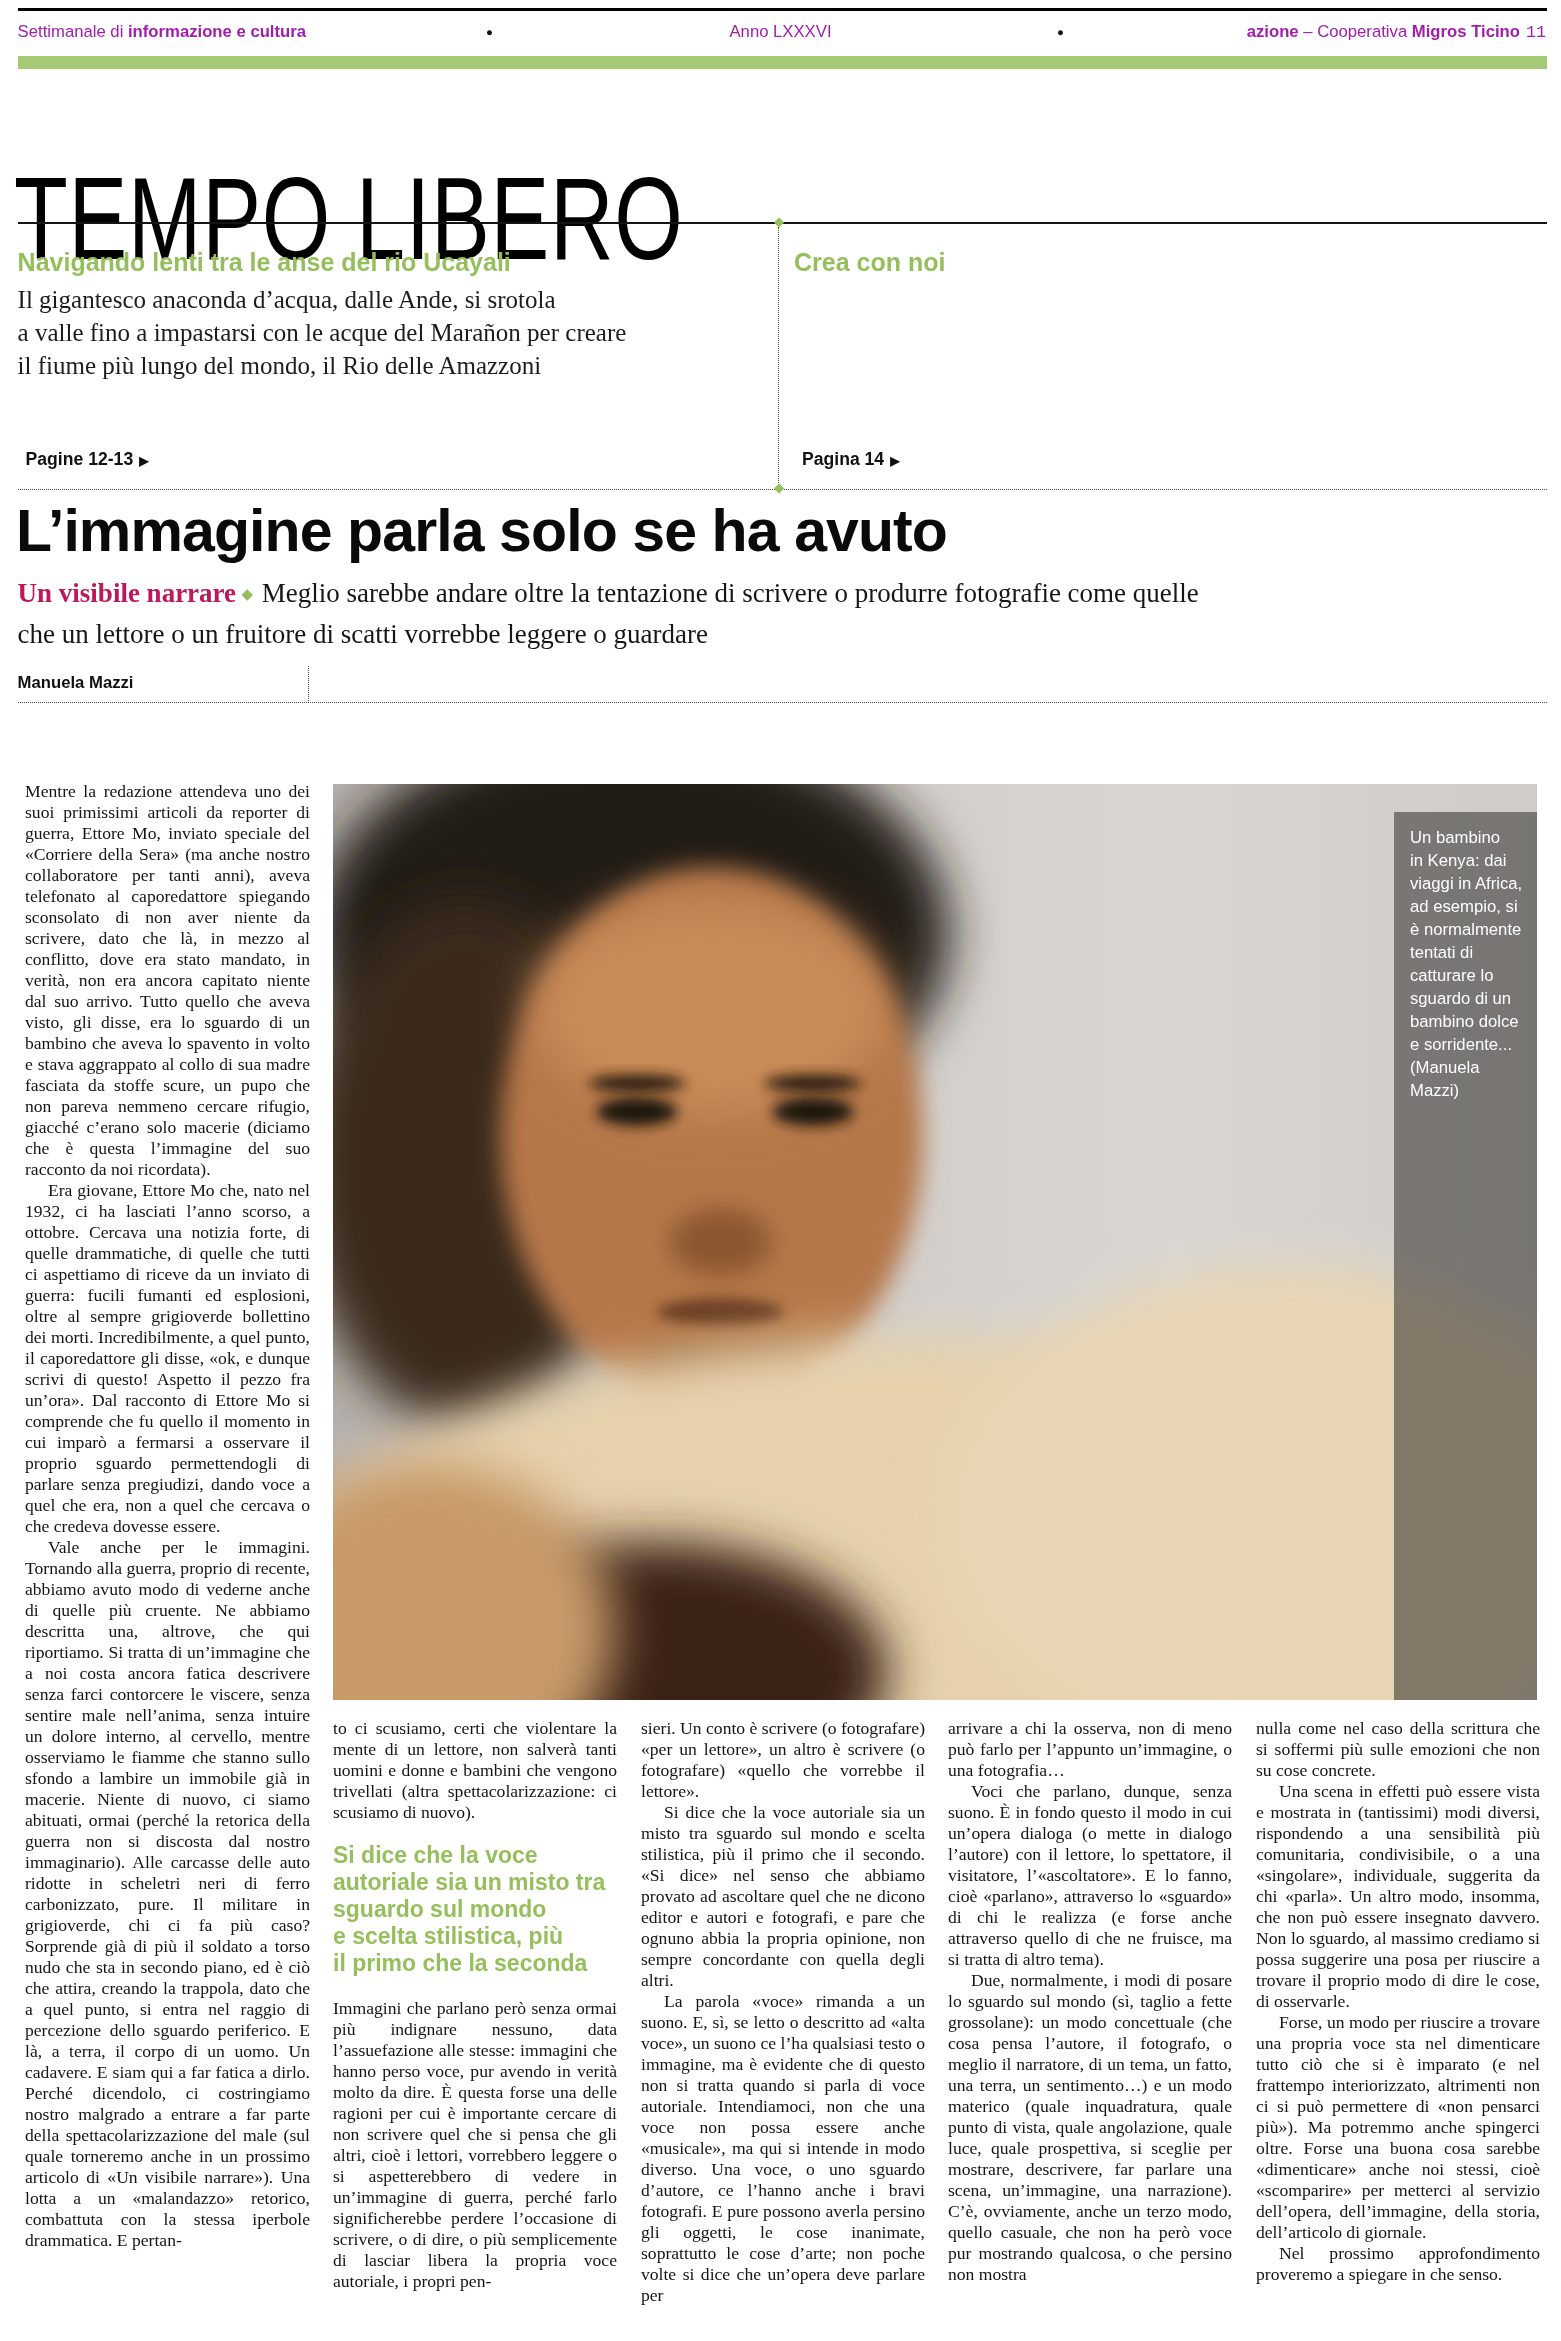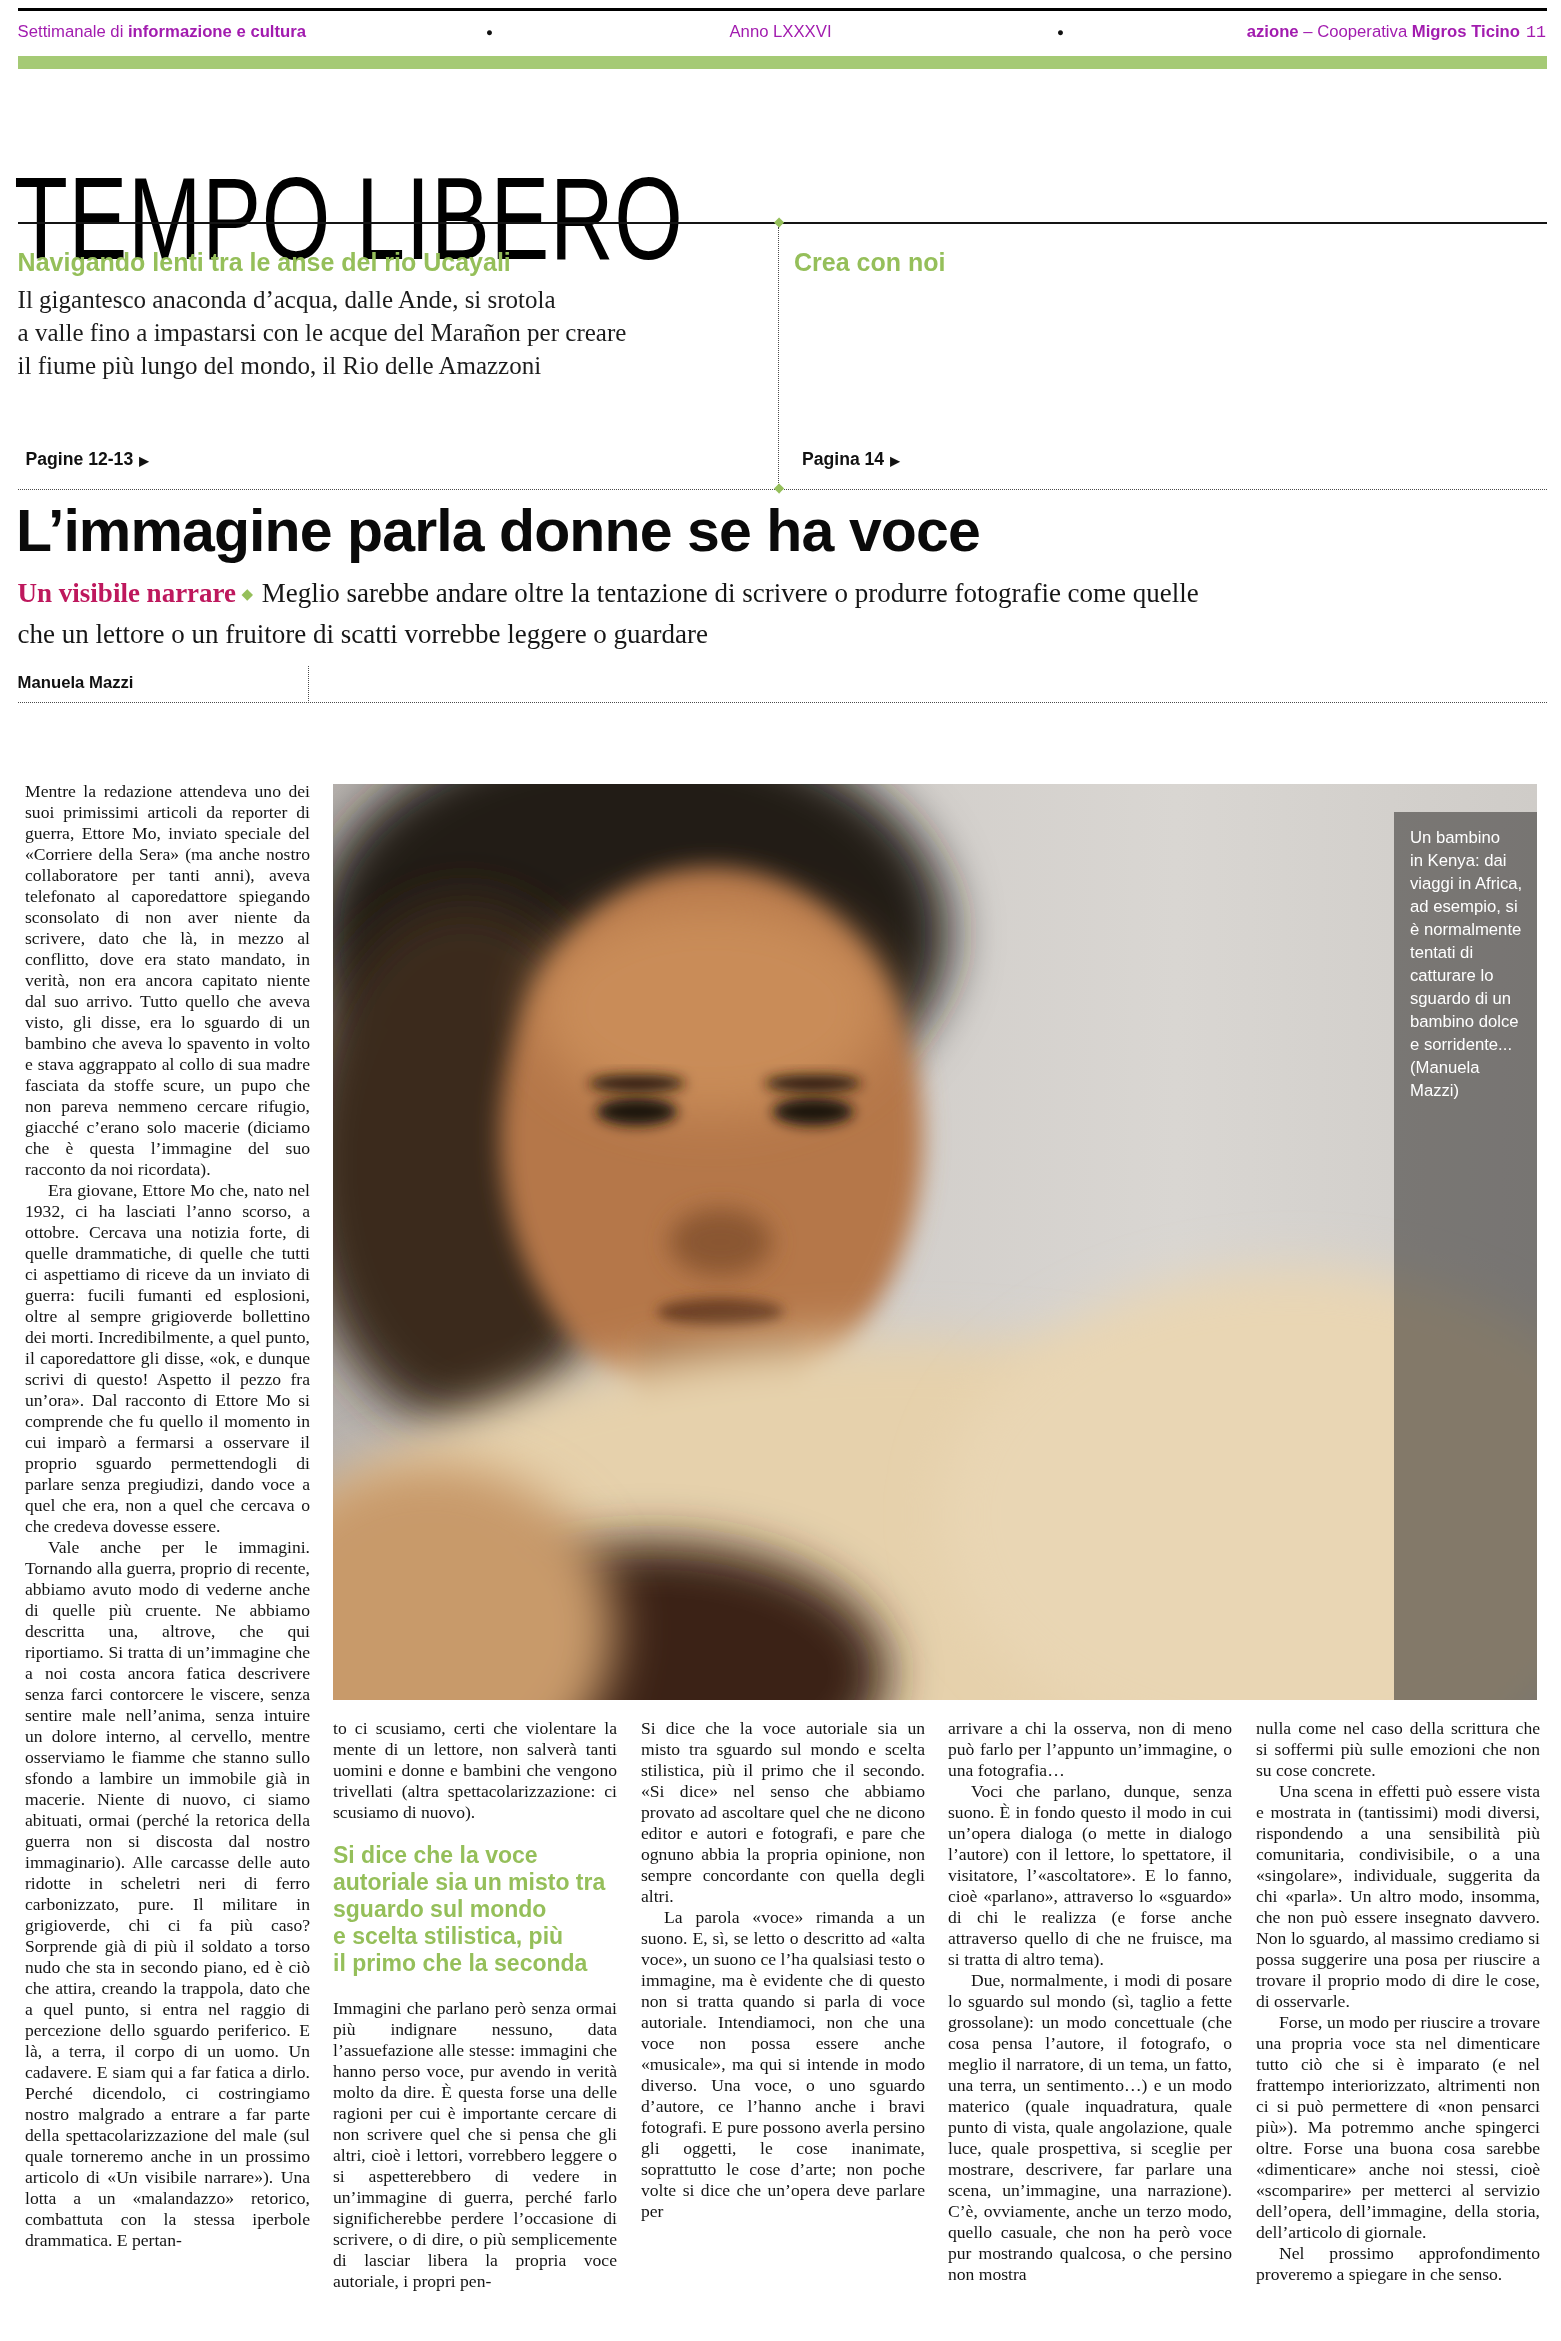--- a/index.html
+++ b/index.html
@@ -100,21 +100,21 @@
   <div class="abs vsep vsep-teaser"></div>
 
   <div class="abs teaser teaser-right">
     <h2 class="t-title" style="color:#95bf5a;">Crea con noi</h2>
     <div class="t-pagelink"><span>Pagina 14</span><span class="tri">▶</span></div>
   </div>
 
   <div class="abs dotted-rule dr1"></div>
   <span class="abs diamond d-dot1" style="color:#95bf5a;">◆</span>
 
-  <h2 class="abs headline">L’immagine parla donne se ha voce</h2>
+  <h2 class="abs headline">L’immagine parla solo se ha avuto</h2>
   <div class="abs kicker">
     <span class="klabel" style="color:#be185d;">Un visibile narrare</span><span class="kdiamond" style="color:#95bf5a;">◆</span><span class="ktext">Meglio sarebbe andare oltre la tentazione di scrivere o produrre fotografie come quelle
 che un lettore o un fruitore di scatti vorrebbe leggere o guardare</span>
   </div>
   <div class="abs author">Manuela Mazzi</div>
   <div class="abs vsep vsep-author"></div>
   <div class="abs dotted-rule dr2"></div>
 
   <div class="abs newscol col1">
       <p class="para">Mentre la redazione attendeva uno dei suoi primissimi articoli da reporter di guerra, Ettore Mo, inviato speciale del «Corriere della Sera» (ma anche nostro collaboratore per tanti anni), aveva telefonato al caporedattore spiegando sconsolato di non aver niente da scrivere, dato che là, in mezzo al conflitto, dove era stato mandato, in verità, non era ancora capitato niente dal suo arrivo. Tutto quello che aveva visto, gli disse, era lo sguardo di un bambino che aveva lo spavento in volto e stava aggrappato al collo di sua madre fasciata da stoffe scure, un pupo che non pareva nemmeno cercare rifugio, giacché c’erano solo macerie (diciamo che è questa l’immagine del suo racconto da noi ricordata).</p>
@@ -180,20 +180,21 @@
     <div class="pullquote" style="color:#95bf5a;">Si dice che la voce
 autoriale sia un misto tra
 sguardo sul mondo
 e scelta stilistica, più
 il primo che la seconda</div>
     <div>
         <p class="para">Immagini che parlano però senza ormai più indignare nessuno, data l’assuefazione alle stesse: immagini che hanno perso voce, pur avendo in verità molto da dire. È questa forse una delle ragioni per cui è importante cercare di non scrivere quel che si pensa che gli altri, cioè i lettori, vorrebbero leggere o si aspetterebbero di vedere in un’immagine di guerra, perché farlo significherebbe perdere l’occasione di scrivere, o di dire, o più semplicemente di lasciar libera la propria voce autoriale, i propri pen-</p>
       </div>
   </div>
   <div class="abs newscol colB c3">
+      <p class="para">sieri. Un conto è scrivere (o fotografare) «per un lettore», un altro è scrivere (o fotografare) «quello che vorrebbe il lettore».</p>
       <p class="para">Si dice che la voce autoriale sia un misto tra sguardo sul mondo e scelta stilistica, più il primo che il secondo. «Si dice» nel senso che abbiamo provato ad ascoltare quel che ne dicono editor e autori e fotografi, e pare che ognuno abbia la propria opinione, non sempre concordante con quella degli altri.</p>
       <p class="para">La parola «voce» rimanda a un suono. E, sì, se letto o descritto ad «alta voce», un suono ce l’ha qualsiasi testo o immagine, ma è evidente che di questo non si tratta quando si parla di voce autoriale. Intendiamoci, non che una voce non possa essere anche «musicale», ma qui si intende in modo diverso. Una voce, o uno sguardo d’autore, ce l’hanno anche i bravi fotografi. E pure possono averla persino gli oggetti, le cose inanimate, soprattutto le cose d’arte; non poche volte si dice che un’opera deve parlare per</p>
     </div>
   <div class="abs newscol colB c4">
       <p class="para">arrivare a chi la osserva, non di meno può farlo per l’appunto un’immagine, o una fotografia…</p>
       <p class="para">Voci che parlano, dunque, senza suono. È in fondo questo il modo in cui un’opera dialoga (o mette in dialogo l’autore) con il lettore, lo spettatore, il visitatore, l’«ascoltatore». E lo fanno, cioè «parlano», attraverso lo «sguardo» di chi le realizza (e forse anche attraverso quello di che ne fruisce, ma si tratta di altro tema).</p>
       <p class="para">Due, normalmente, i modi di posare lo sguardo sul mondo (sì, taglio a fette grossolane): un modo concettuale (che cosa pensa l’autore, il fotografo, o meglio il narratore, di un tema, un fatto, una terra, un sentimento…) e un modo materico (quale inquadratura, quale punto di vista, quale angolazione, quale luce, quale prospettiva, si sceglie per mostrare, descrivere, far parlare una scena, un’immagine, una narrazione). C’è, ovviamente, anche un terzo modo, quello casuale, che non ha però voce pur mostrando qualcosa, o che persino non mostra</p>
     </div>
   <div class="abs newscol colB c5">
       <p class="para">nulla come nel caso della scrittura che si soffermi più sulle emozioni che non su cose concrete.</p>

